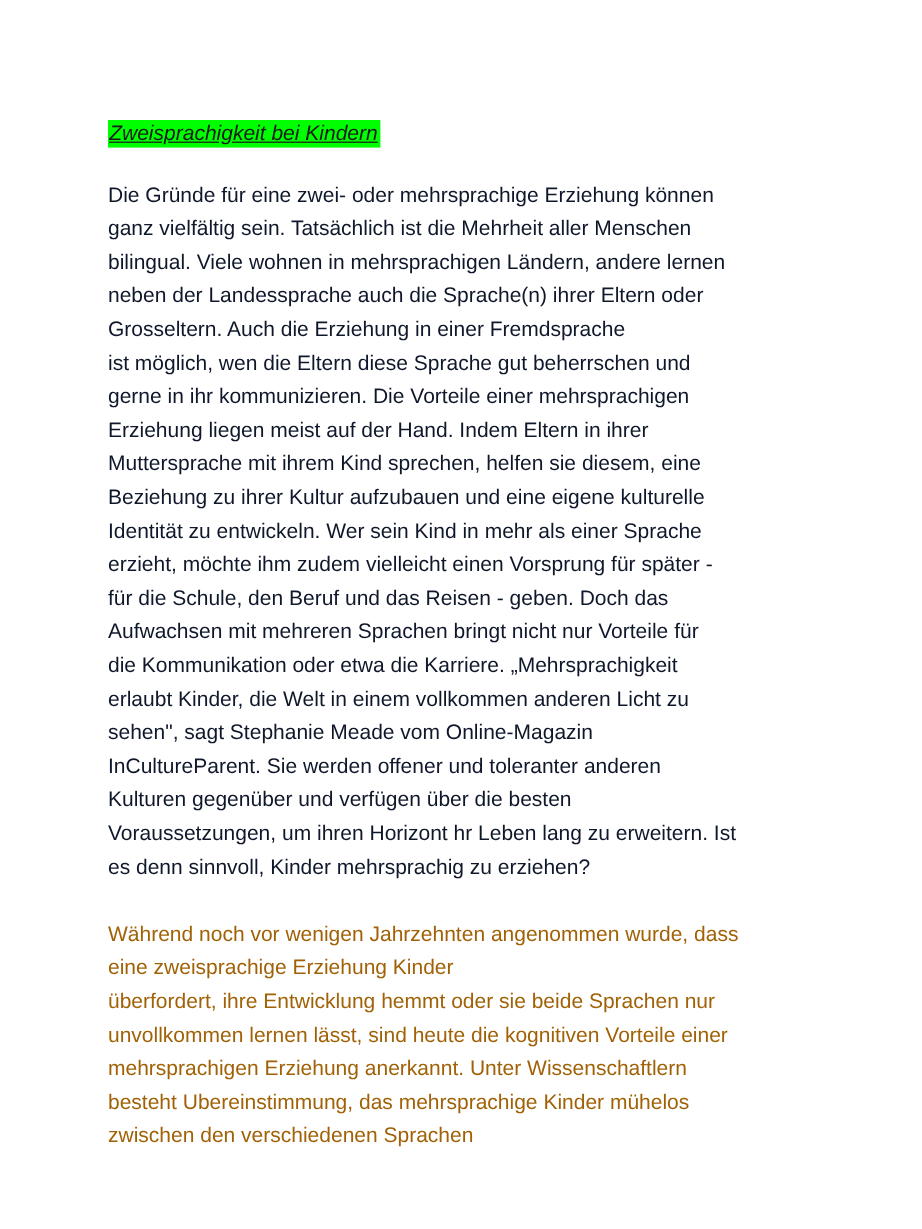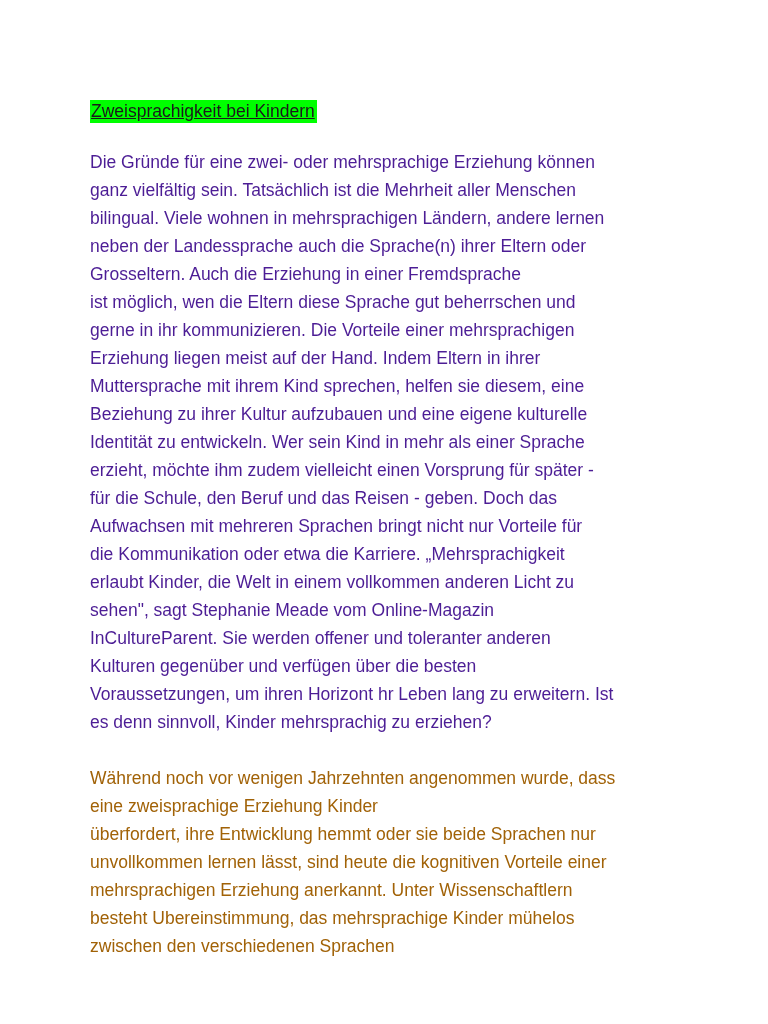--- a/index.html
+++ b/index.html
@@ -23,39 +23,40 @@
   }
   .title-line {
     font-size: 17.5px;
     line-height: 28px;
     margin: 0 0 23px 0;
     font-weight: 400;
   }
   .highlight {
     text-decoration: underline;
     padding: 1px 2px 2px 1px;
+    font-style: italic;
   }
   .para {
     font-size: 17.5px;
     line-height: 28px;
     white-space: pre-line;
     margin: 0 0 28px 0;
     font-weight: 400;
     letter-spacing: 0;
   }
 </style>
 </head>
 <body>
 
 <div class="page">
   <div class="title-line">
     <span class="highlight" style="background-color: rgb(0, 255, 0);">Zweisprachigkeit bei Kindern</span>
   </div>
 
-  <div class="para" style="color: #4c1d95;">Die Gründe für eine zwei- oder mehrsprachige Erziehung können
+  <div class="para" style="color: #0f172a;">Die Gründe für eine zwei- oder mehrsprachige Erziehung können
 ganz vielfältig sein. Tatsächlich ist die Mehrheit aller Menschen
 bilingual. Viele wohnen in mehrsprachigen Ländern, andere lernen
 neben der Landessprache auch die Sprache(n) ihrer Eltern oder
 Grosseltern. Auch die Erziehung in einer Fremdsprache
 ist möglich, wen die Eltern diese Sprache gut beherrschen und
 gerne in ihr kommunizieren. Die Vorteile einer mehrsprachigen
 Erziehung liegen meist auf der Hand. Indem Eltern in ihrer
 Muttersprache mit ihrem Kind sprechen, helfen sie diesem, eine
 Beziehung zu ihrer Kultur aufzubauen und eine eigene kulturelle
 Identität zu entwickeln. Wer sein Kind in mehr als einer Sprache

